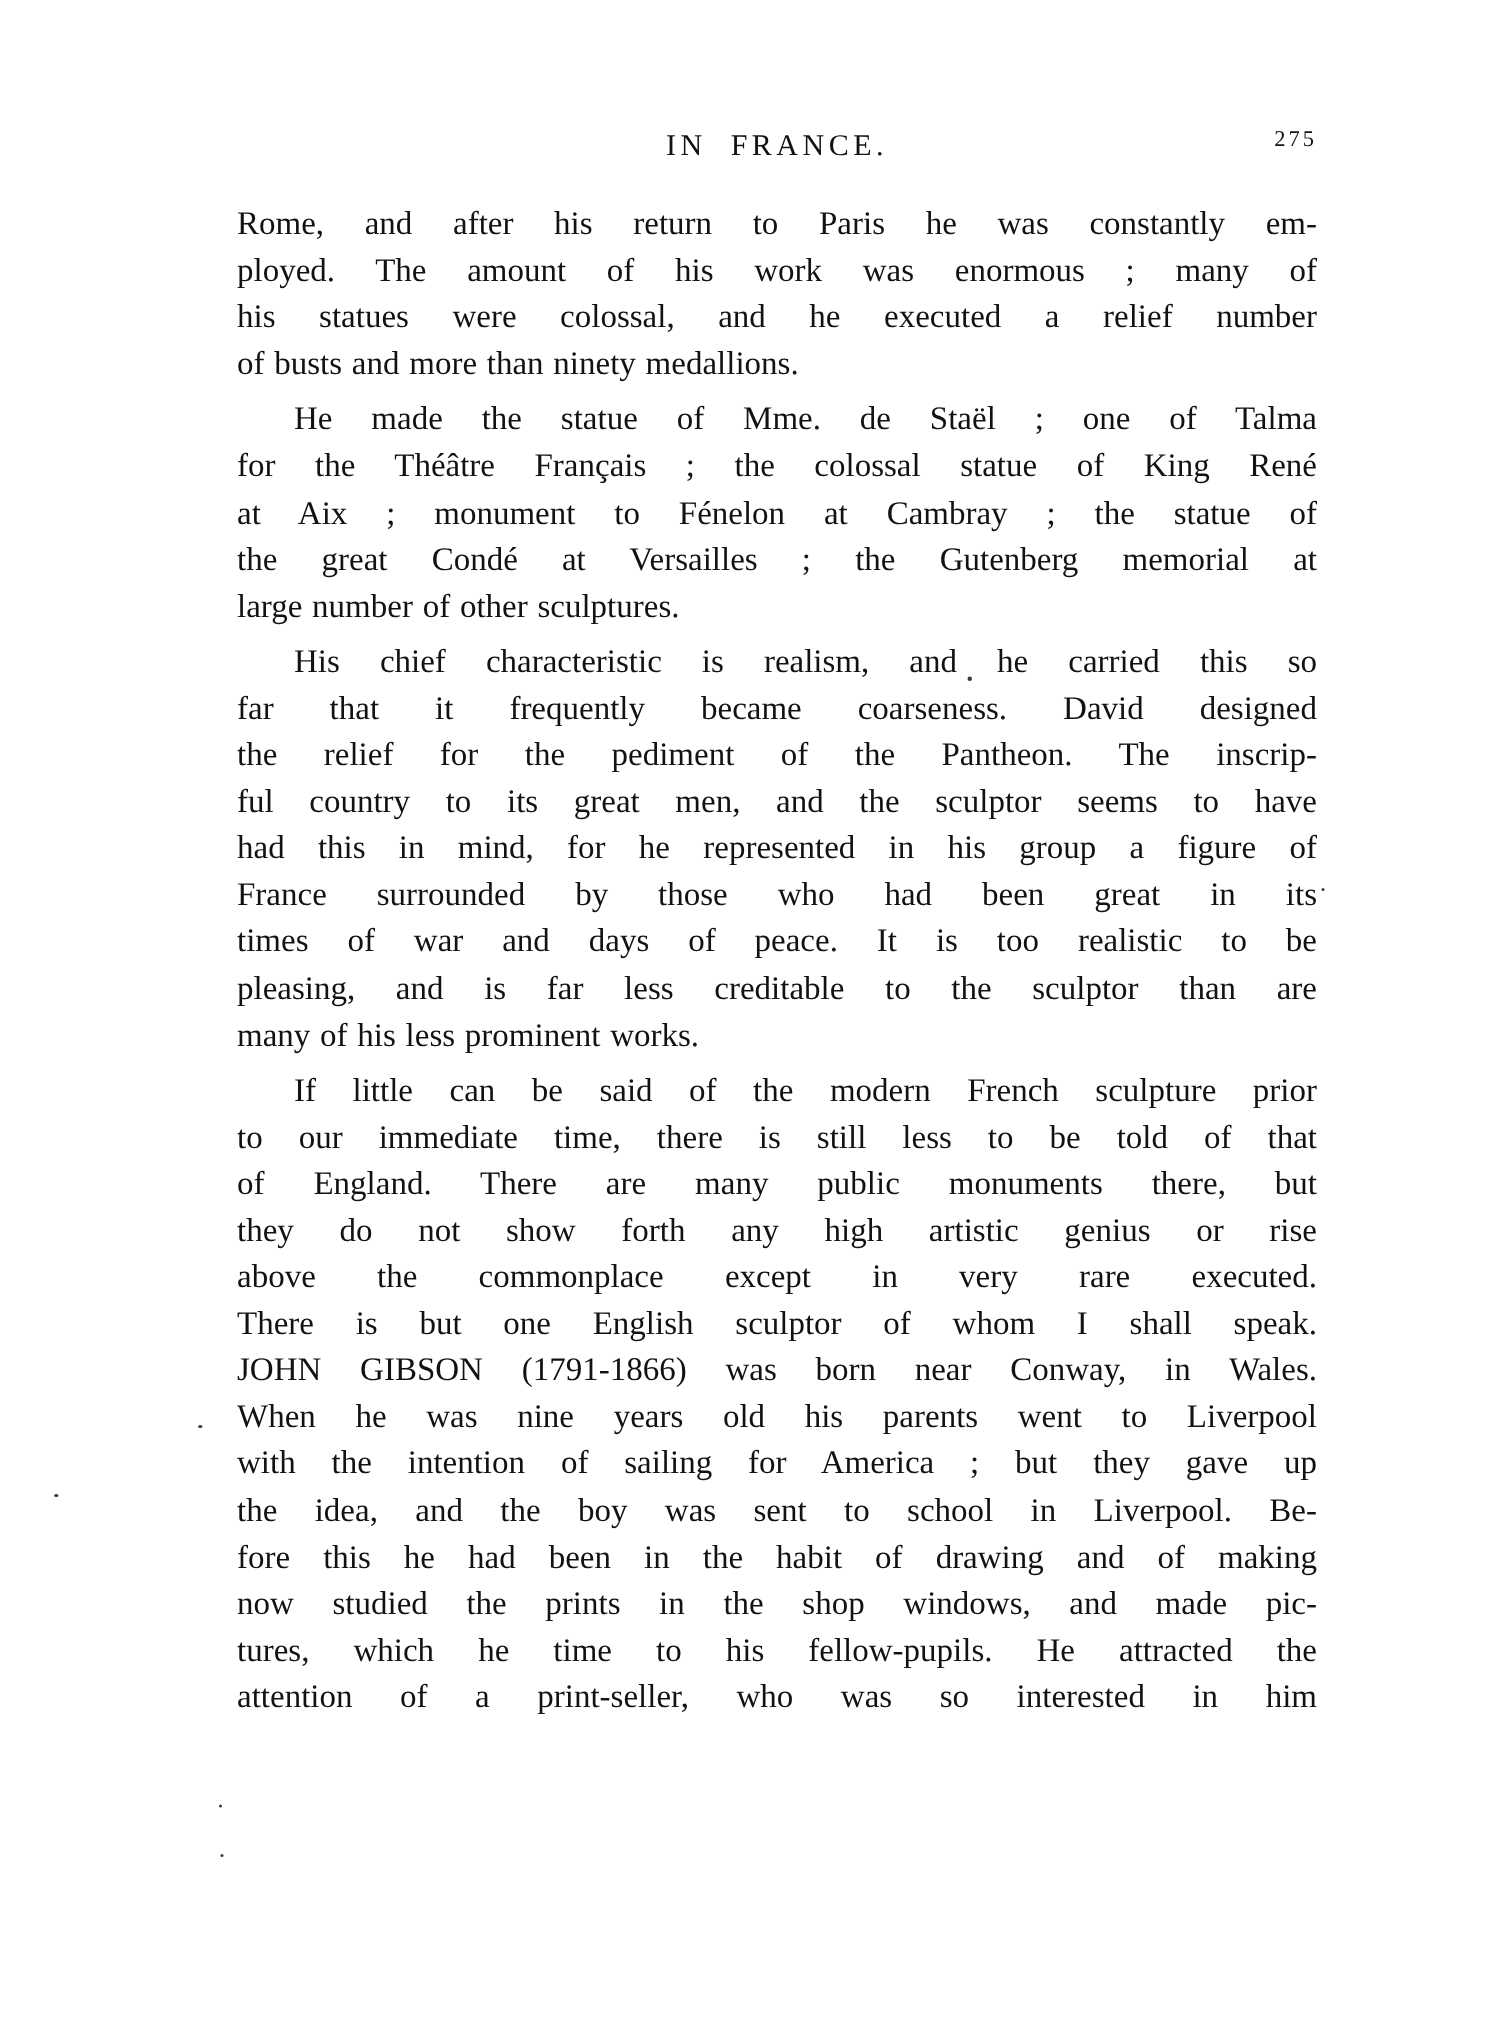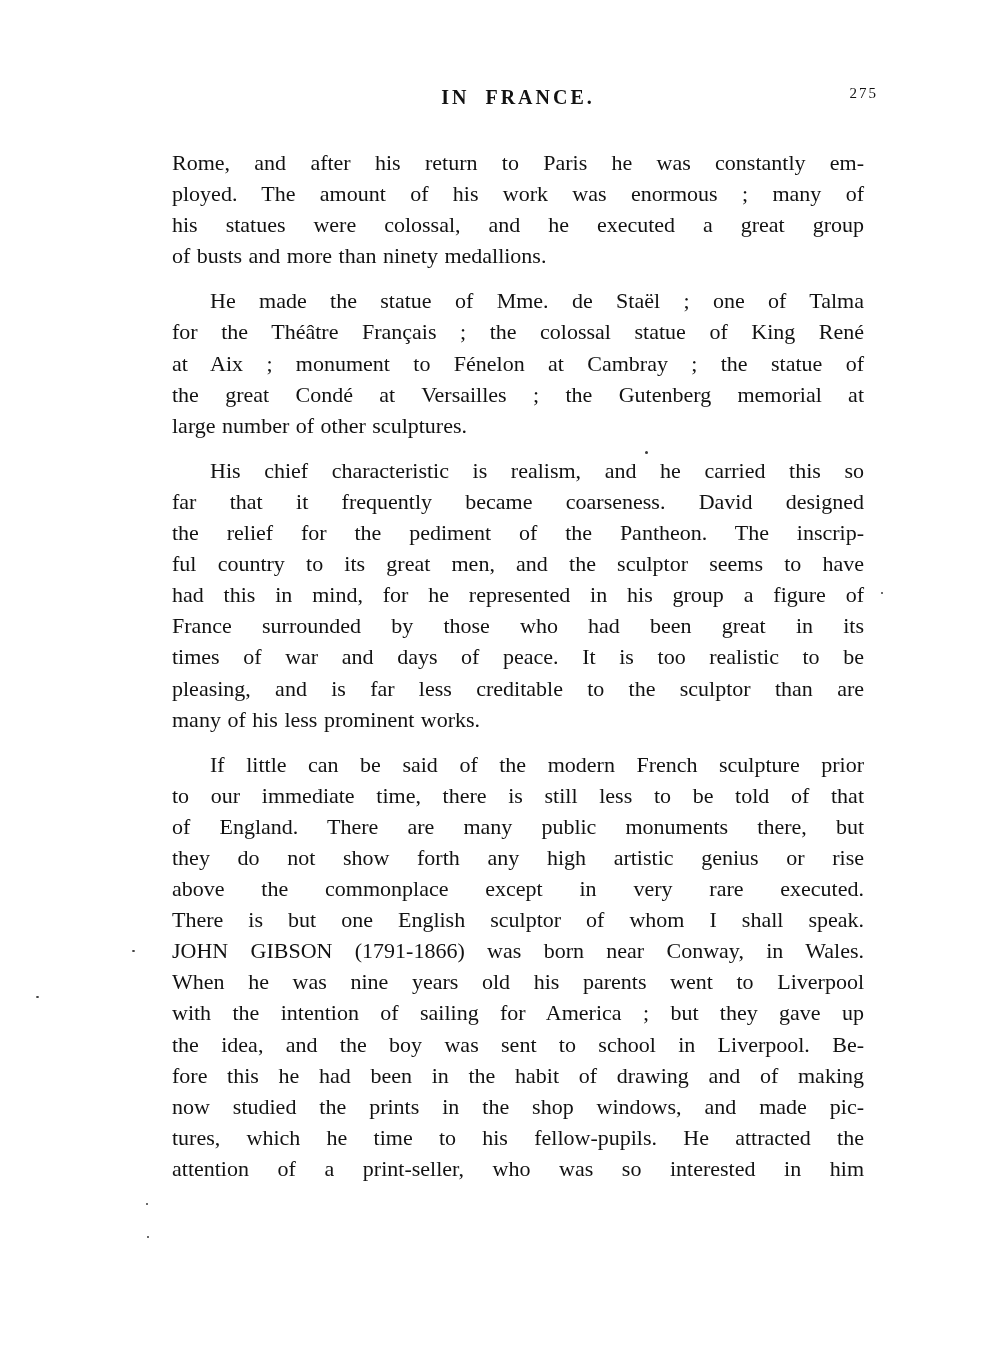--- a/index.html
+++ b/index.html
@@ -25,39 +25,39 @@
   }
   .head-title {
     position: absolute;
     left: 0;
     right: 0;
     top: 0;
     text-align: center;
     font-size: 20px;
     letter-spacing: 3px;
     word-spacing: 8px;
-    font-weight: 700;
+    font-weight: 400;
   }
   .page-num {
     position: absolute;
     right: 0;
     top: -1px;
     font-size: 15px;
     letter-spacing: 2px;
   }
   .text-block {
     position: absolute;
     top: 133px;
     left: 158px;
     width: 720px;
     font-size: 22px;
     line-height: 31.1px;
     word-spacing: 1px;
   }
-  .paragraph { margin: 14px; }
+  .paragraph { margin: 0; }
   .paragraph + .paragraph { margin-top: 6px; }
   .line {
     text-align: justify;
     text-align-last: justify;
     text-justify: inter-word;
   }
   .line.last { text-align-last: left; }
   .paragraph.indented .line:first-child { text-indent: 38px; }
   .speck {
     position: absolute;
@@ -79,21 +79,21 @@
 <div class="page">
   <div class="running-head">
     <span class="head-title">IN FRANCE.</span>
     <span class="page-num">275</span>
   </div>
 
   <div class="text-block">
       <div class="paragraph">
         <div class="line">Rome, and after his return to Paris he was constantly em-</div>
         <div class="line">ployed. The amount of his work was enormous ; many of</div>
-        <div class="line">his statues were colossal, and he executed a great group</div>
+        <div class="line">his statues were colossal, and he executed a relief number</div>
         <div class="line last">of busts and more than ninety medallions.</div>
       </div>
       <div class="paragraph indented">
         <div class="line">He made the statue of Mme. de Staël ; one of Talma</div>
         <div class="line">for the Théâtre Français ; the colossal statue of King René</div>
         <div class="line">at Aix ; monument to Fénelon at Cambray ; the statue of</div>
         <div class="line">the great Condé at Versailles ; the Gutenberg memorial at</div>
         <div class="line last">large number of other sculptures.</div>
       </div>
       <div class="paragraph indented">

